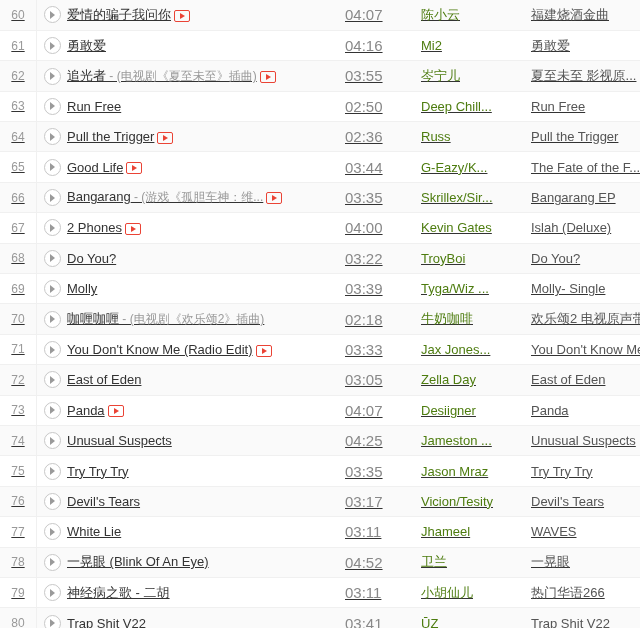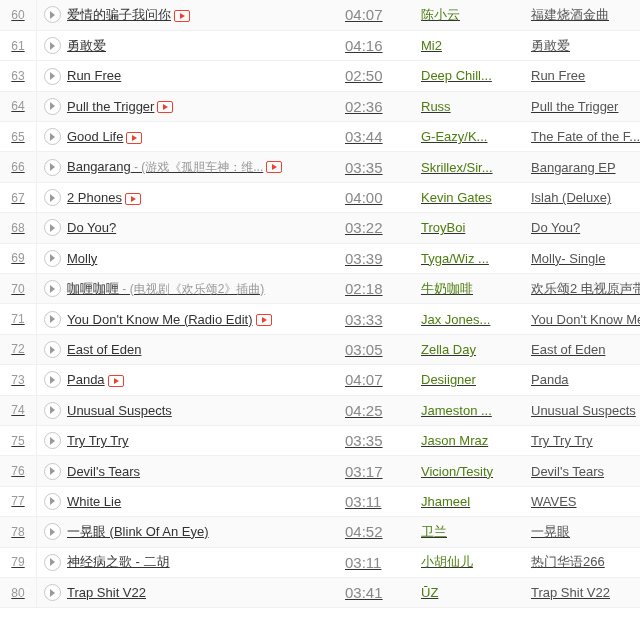--- a/index.html
+++ b/index.html
@@ -146,20 +146,30 @@
       <tr class="even">
         <td class="c-index">61</td>
         <td class="c-play"><span class="play-btn"></span></td>
         <td class="c-title">
           <span class="t-wrap"><span class="t-name">勇敢爱</span></span>
         </td>
         <td class="c-time">04:16</td>
         <td class="c-artist">Mi2</td>
         <td class="c-album">勇敢爱</td>
       </tr>
+      <tr class="odd">
+        <td class="c-index">62</td>
+        <td class="c-play"><span class="play-btn"></span></td>
+        <td class="c-title">
+          <span class="t-wrap"><span class="t-name">追光者</span><span class="t-sub"> - (电视剧《夏至未至》插曲)</span><span class="mv-badge"></span></span>
+        </td>
+        <td class="c-time">03:55</td>
+        <td class="c-artist">岑宁儿</td>
+        <td class="c-album">夏至未至 影视原...</td>
+      </tr>
       <tr class="even">
         <td class="c-index">63</td>
         <td class="c-play"><span class="play-btn"></span></td>
         <td class="c-title">
           <span class="t-wrap"><span class="t-name">Run Free</span></span>
         </td>
         <td class="c-time">02:50</td>
         <td class="c-artist">Deep Chill...</td>
         <td class="c-album">Run Free</td>
       </tr>

